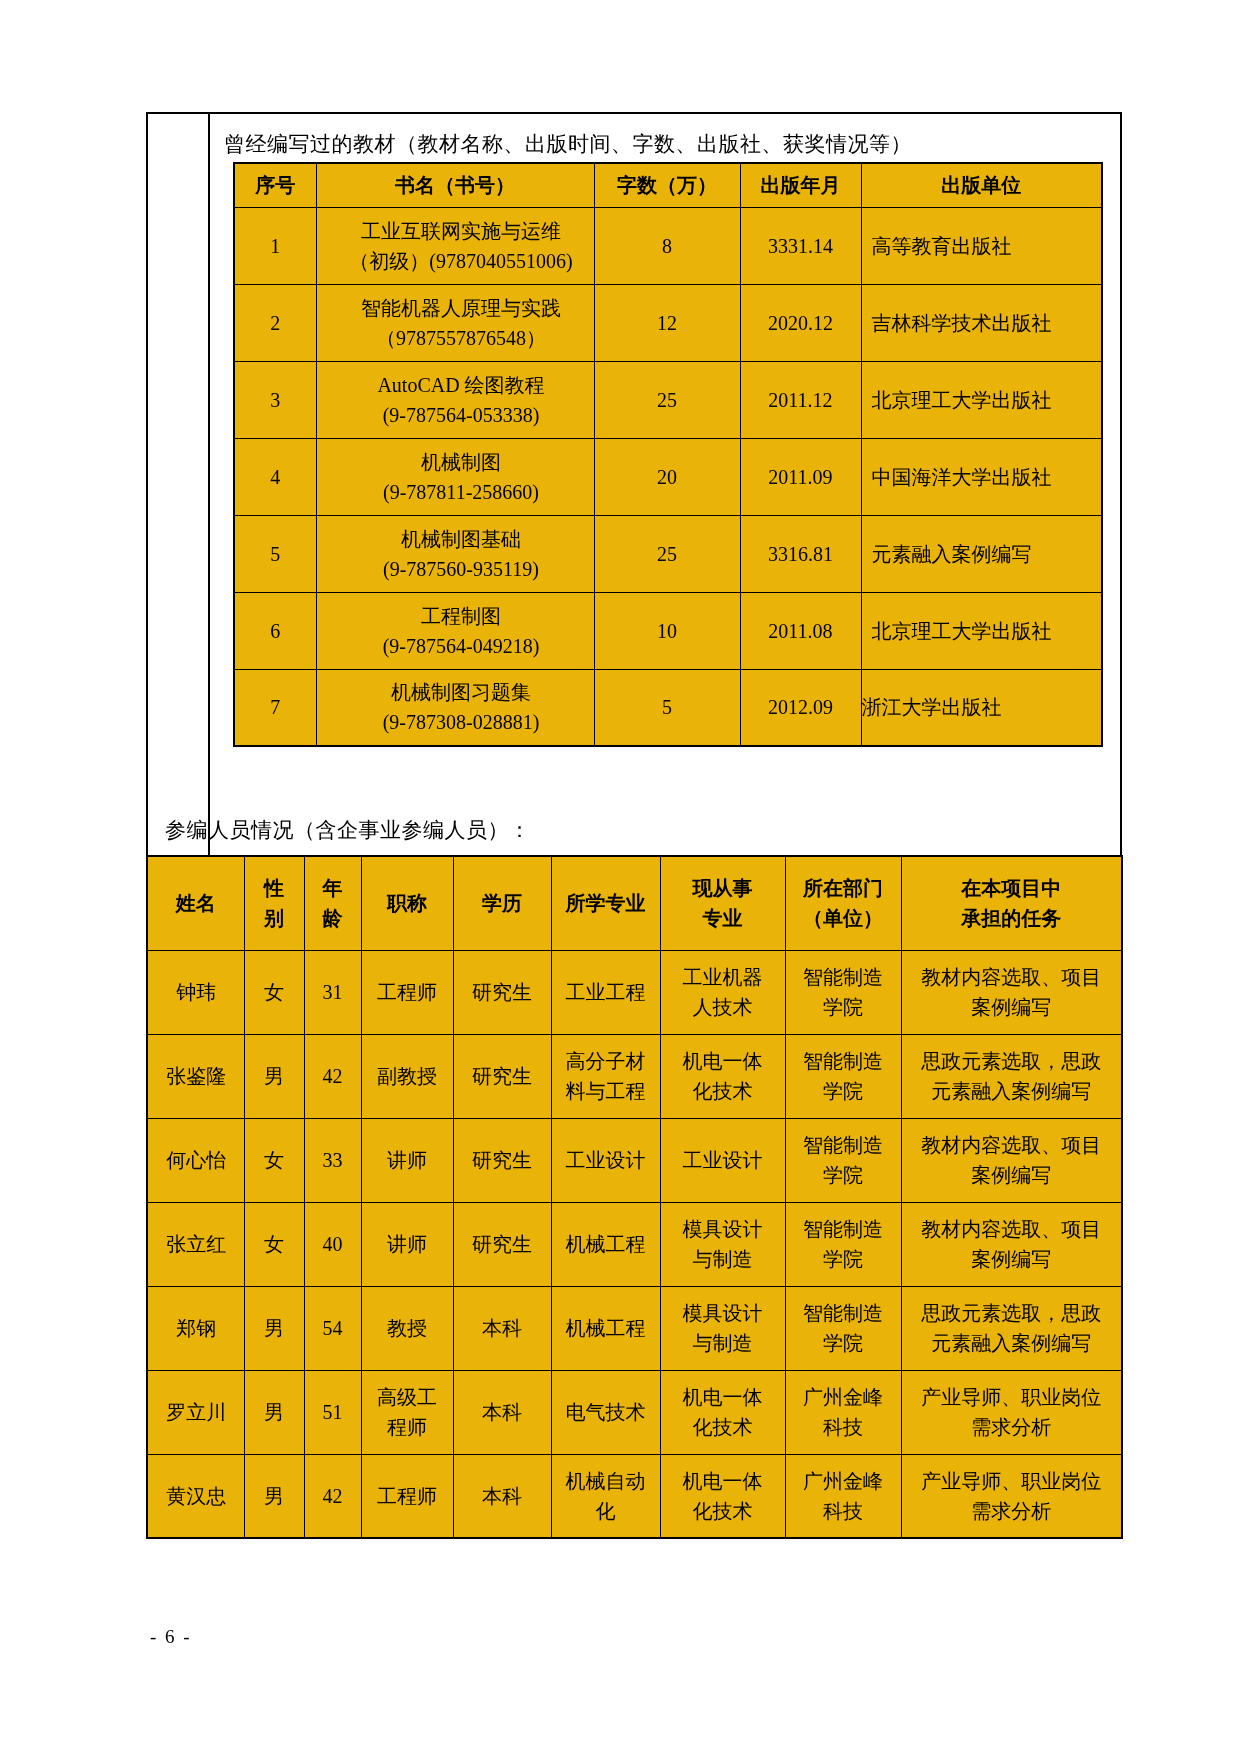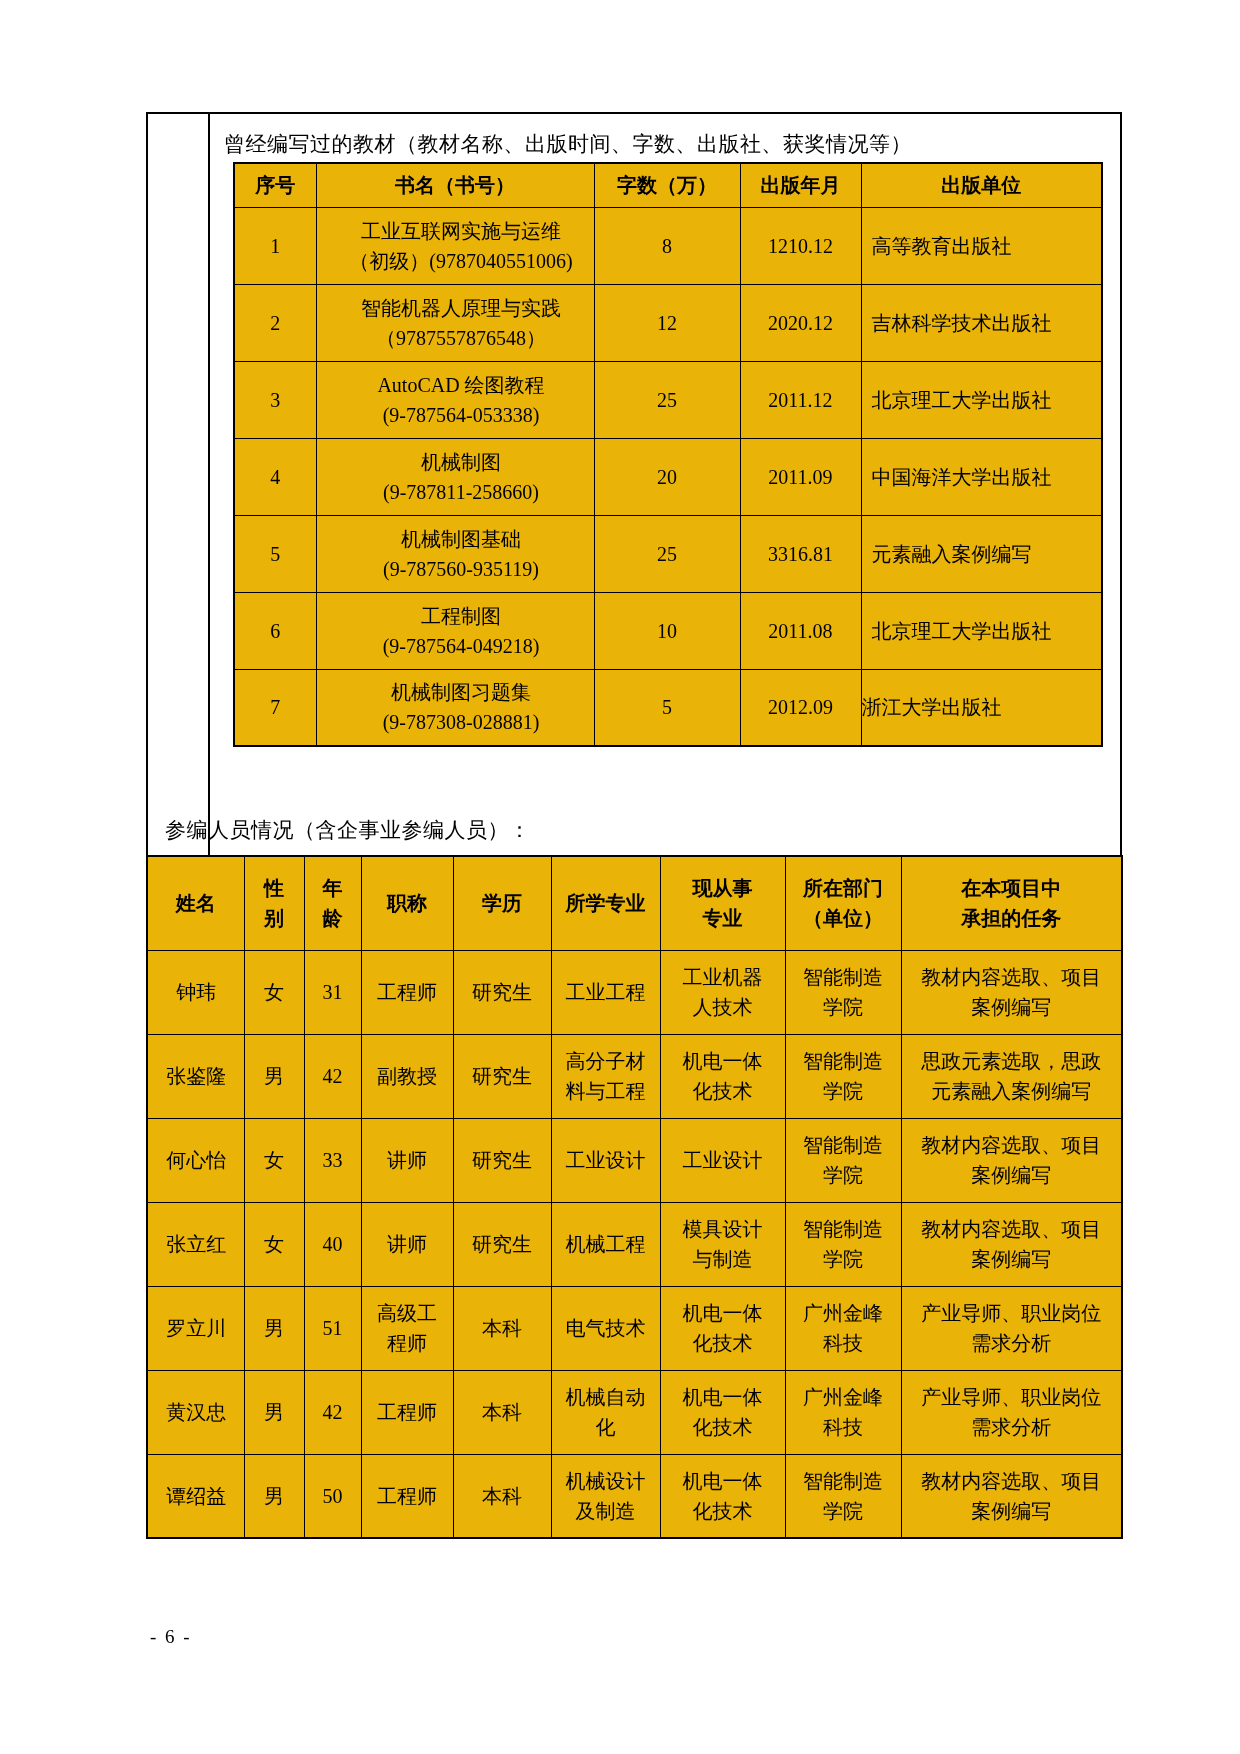--- a/index.html
+++ b/index.html
@@ -108,21 +108,21 @@
             <th>出版年月</th>
             <th>出版单位</th>
           </tr>
       </thead>
       <tbody id="t1-body">
           <tr>
             <td class="c-no">1</td>
             <td class="c-title">工业互联网实施与运维
 （初级）(9787040551006)</td>
             <td class="c-words">8</td>
-            <td class="c-date">1210.12</td>
+            <td class="c-date">3331.14</td>
             <td class="c-publisher">高等教育出版社</td>
           </tr>
           <tr>
             <td class="c-no">2</td>
             <td class="c-title">智能机器人原理与实践
 （9787557876548）</td>
             <td class="c-words">12</td>
             <td class="c-date">2020.12</td>
             <td class="c-publisher">吉林科学技术出版社</td>
           </tr>
@@ -253,20 +253,34 @@
           <td class="c-education">研究生</td>
           <td class="c-major">机械工程</td>
           <td class="c-current_major">模具设计
 与制造</td>
           <td class="c-department">智能制造
 学院</td>
           <td class="c-task">教材内容选取、项目
 案例编写</td>
         </tr>
         <tr>
+          <td class="c-name">郑钢</td>
+          <td class="c-gender">男</td>
+          <td class="c-age">54</td>
+          <td class="c-title">教授</td>
+          <td class="c-education">本科</td>
+          <td class="c-major">机械工程</td>
+          <td class="c-current_major">模具设计
+与制造</td>
+          <td class="c-department">智能制造
+学院</td>
+          <td class="c-task">思政元素选取，思政
+元素融入案例编写</td>
+        </tr>
+        <tr>
           <td class="c-name">罗立川</td>
           <td class="c-gender">男</td>
           <td class="c-age">51</td>
           <td class="c-title">高级工
 程师</td>
           <td class="c-education">本科</td>
           <td class="c-major">电气技术</td>
           <td class="c-current_major">机电一体
 化技术</td>
           <td class="c-department">广州金峰
@@ -282,33 +296,18 @@
           <td class="c-education">本科</td>
           <td class="c-major">机械自动
 化</td>
           <td class="c-current_major">机电一体
 化技术</td>
           <td class="c-department">广州金峰
 科技</td>
           <td class="c-task">产业导师、职业岗位
 需求分析</td>
         </tr>
-        <tr>
-          <td class="c-name">谭绍益</td>
-          <td class="c-gender">男</td>
-          <td class="c-age">50</td>
-          <td class="c-title">工程师</td>
-          <td class="c-education">本科</td>
-          <td class="c-major">机械设计
-及制造</td>
-          <td class="c-current_major">机电一体
-化技术</td>
-          <td class="c-department">智能制造
-学院</td>
-          <td class="c-task">教材内容选取、项目
-案例编写</td>
-        </tr>
       </tbody>
   </table>
 
   <div class="page-num">- 6 -</div>
 
 </div>
 
 </body></html>

